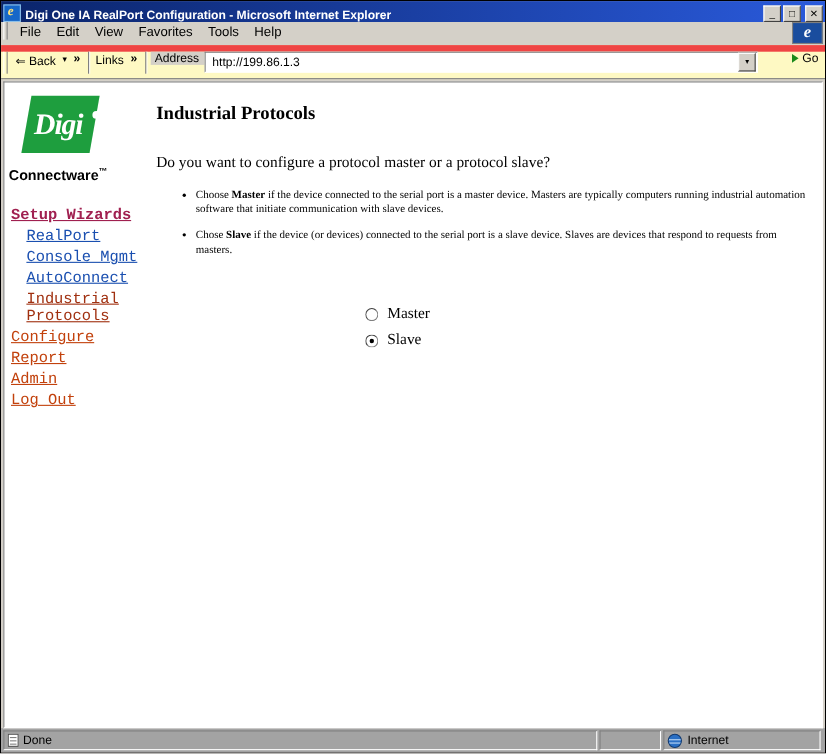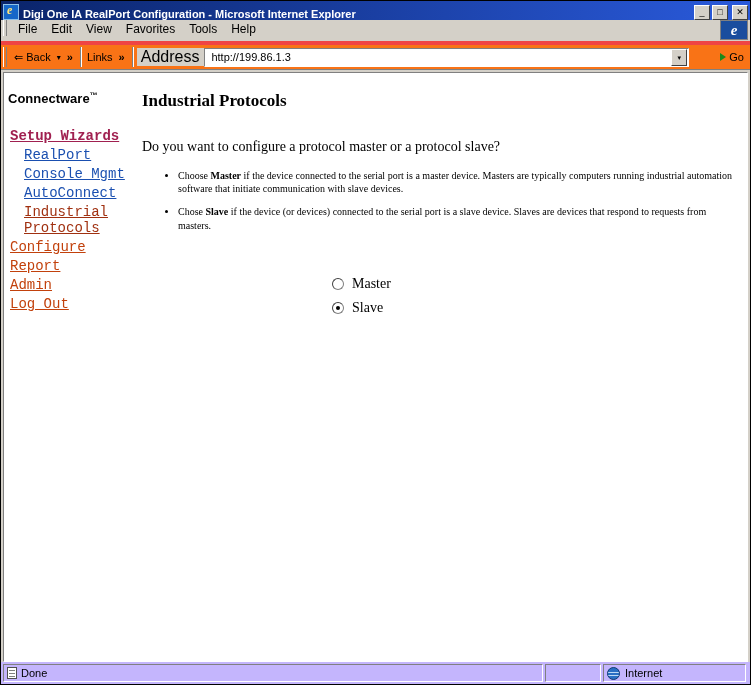--- a/index.html
+++ b/index.html
@@ -122,23 +122,23 @@
     font-weight: bold;
     color: #ffffff;
     font-size: 15px;
     line-height: 18px;
   }
 
   
   .toolbar {
     height: 24px;
     display: flex;
-    align-items: center;
-    background: #f97316;
-    border-top: 4px solid #ef4444;
+    align-items: flex-start;
+    background: #fef9c3;
+    border-top: 6px solid #ef4444;
     border-bottom: 1px solid #808080;
     padding-left: 2px;
     position: relative;
   }
   .toolbar .grip {
     width: 4px;
     height: 20px;
     margin-right: 3px;
     border-left: 1px solid #ffffff;
     border-right: 1px solid #808080;
@@ -164,21 +164,21 @@
     margin: 0 3px;
     border-left: 1px solid #808080;
     border-right: 1px solid #ffffff;
     box-sizing: border-box;
   }
   .tb-links {
     font-size: 11px;
     padding: 2px 2px;
   }
   .addr-label {
-    font-size: 16px;
+    font-size: 11px;
     padding: 0 5px 0 4px;
     background: #d4d0c8;
   }
   .addr-box {
     flex: 1;
     height: 19px;
     background: #ffffff;
     border: 1px solid #808080;
     border-right-color: #ffffff;
     border-bottom-color: #ffffff;
@@ -403,21 +403,21 @@
     line-height: 20px;
     padding: 0 8px;
     cursor: pointer;
   }
 
   
   .statusbar {
     height: 20px;
     display: flex;
     align-items: center;
-    background: #c4b5fd;
+    background: #a3a3a3;
     padding: 11px 2px;
     box-sizing: border-box;
   }
   .status-pane {
     height: 18px;
     border: 1px solid #808080;
     border-right-color: #ffffff;
     border-bottom-color: #ffffff;
     box-sizing: border-box;
     display: flex;
@@ -512,20 +512,25 @@
     <div class="go-btn">
       <span class="go-icon"></span>
       <span>Go</span>
     </div>
   </div>
 
   <div class="content-wrap">
     <div class="page">
 
       <div class="sidebar">
+        <div class="logo-box">
+          <div class="logo-green"></div>
+          <div class="logo-text">Digi</div>
+          <div class="logo-dot"></div>
+        </div>
         <div class="connectware">
           <span>Connectware</span><sup>™</sup>
         </div>
 
         <div class="nav">
           <a class="head">Setup Wizards</a>
           <a class="sub">RealPort</a>
           <a class="sub">Console Mgmt</a>
           <a class="sub">AutoConnect</a>
           <a class="sub active">Industrial Protocols</a>

